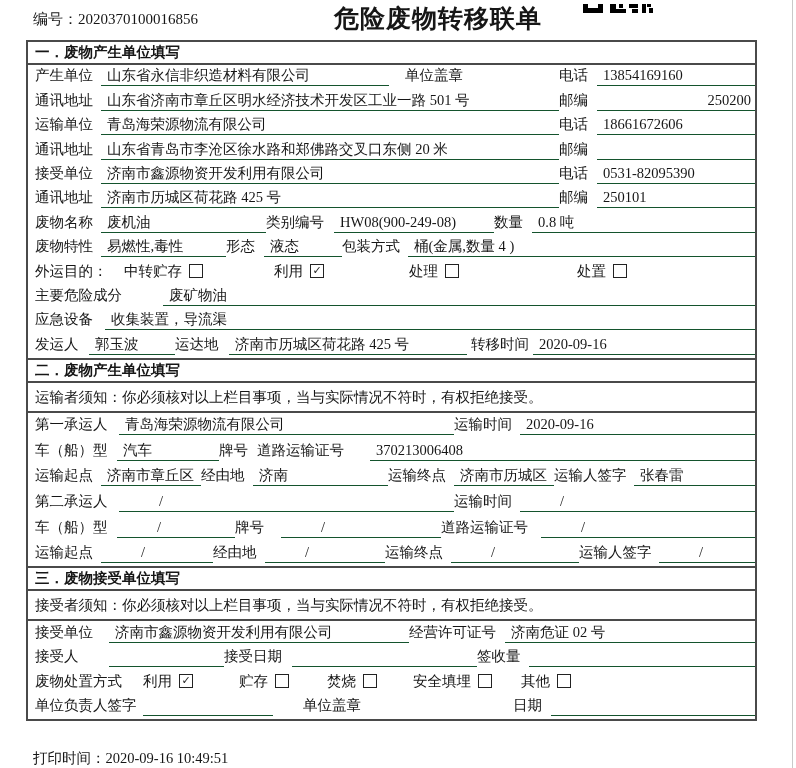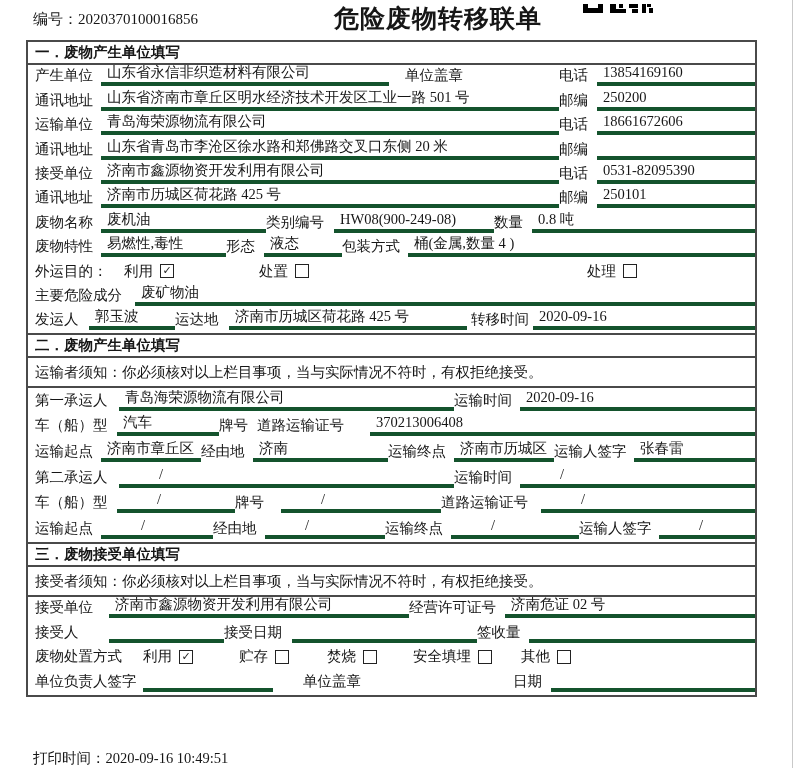--- a/index.html
+++ b/index.html
@@ -33,21 +33,21 @@
   }
   .frow{
     display:flex;align-items:flex-end;box-sizing:border-box;
     padding:0 0 3px 7px;font-size:14.5px;white-space:nowrap;
   }
   .sec1 .frow{height:24.4px;}
   .sec2 .frow{height:25.6px;}
   .sec3 .frow{height:24.5px;}
   .fl{flex:0 0 auto;margin-right:4px;padding-bottom:1px;}
   .fv{
-    flex:0 0 auto;border-bottom:4px solid #14532d;padding:0 4px 0 6px;
+    flex:0 0 auto;border-bottom:1px solid #14532d;padding:0 4px 0 6px;
     min-height:19px;line-height:19px;box-sizing:border-box;overflow:hidden;
   }
   .fv.ind{padding-left:40px;}
   .fp{flex:0 0 auto;padding-bottom:1px;}
   .fcb{flex:0 0 auto;display:flex;align-items:center;padding-bottom:1px;}
   .cbt{margin-right:7px;}
   .cbx{
     display:inline-block;width:12px;height:12px;border:1px solid #222;
     font-size:11px;line-height:11px;text-align:center;color:#222;
     font-family:"DejaVu Sans",sans-serif;background:#fff;
@@ -88,21 +88,21 @@
         <span class="fl" style="width: 62px;">产生单位</span>
         <span class="fv" style="width: 288px;">山东省永信非织造材料有限公司</span>
         <span class="fp" style="flex: 1 1 0%; padding-left: 16px;">单位盖章</span>
         <span class="fl" style="width: 34px;">电话</span>
         <span class="fv" style="width: 158px;">13854169160</span>
       </div>
       <div class="frow">
         <span class="fl" style="width: 62px;">通讯地址</span>
         <span class="fv" style="flex: 1 1 0%;">山东省济南市章丘区明水经济技术开发区工业一路 501 号</span>
         <span class="fl" style="width: 34px;">邮编</span>
-        <span class="fv" style="width: 158px;">250200</span>
+        <span class="fv" style="width: 158px; text-align: right;">250200</span>
       </div>
       <div class="frow">
         <span class="fl" style="width: 62px;">运输单位</span>
         <span class="fv" style="flex: 1 1 0%;">青岛海荣源物流有限公司</span>
         <span class="fl" style="width: 34px;">电话</span>
         <span class="fv" style="width: 158px;">18661672606</span>
       </div>
       <div class="frow">
         <span class="fl" style="width: 62px;">通讯地址</span>
         <span class="fv" style="flex: 1 1 0%;">山东省青岛市李沧区徐水路和郑佛路交叉口东侧 20 米</span>
@@ -132,36 +132,44 @@
       <div class="frow">
         <span class="fl" style="width: 62px;">废物特性</span>
         <span class="fv" style="width: 125px;">易燃性,毒性</span>
         <span class="fl" style="width: 34px;">形态</span>
         <span class="fv" style="width: 78px;">液态</span>
         <span class="fl" style="width: 62px;">包装方式</span>
         <span class="fv" style="flex: 1 1 0%;">桶(金属,数量 4 )</span>
       </div>
       <div class="frow">
         <span class="fl" style="width: 85px;">外运目的：</span>
+        <span class="fcb" style="width: 150px;">
+          <span class="cbt">中转贮存</span>
+          <span class="cbx"></span>
+        </span>
         <span class="fcb" style="width: 135px;">
           <span class="cbt">利用</span>
           <span class="cbx">✓</span>
         </span>
+        <span class="fcb" style="width: 168px;">
+          <span class="cbt">处理</span>
+          <span class="cbx"></span>
+        </span>
         <span class="fcb" style="flex: 1 1 0%;">
           <span class="cbt">处置</span>
           <span class="cbx"></span>
         </span>
-        <span class="fcb" style="width: 168px;">
-          <span class="cbt">处理</span>
-          <span class="cbx"></span>
-        </span>
       </div>
       <div class="frow">
         <span class="fl" style="width: 96px;">主要危险成分</span>
-        <span class="fv" style="flex: 1 1 0%;">废矿物油</span>
+        <span class="fv" style="flex: 1 1 0%; margin-left: 28px;">废矿物油</span>
+      </div>
+      <div class="frow">
+        <span class="fl" style="width: 66px;">应急设备</span>
+        <span class="fv" style="flex: 1 1 0%;">收集装置，导流渠</span>
       </div>
       <div class="frow">
         <span class="fl" style="width: 50px;">发运人</span>
         <span class="fv" style="width: 86px;">郭玉波</span>
         <span class="fl" style="width: 50px;">运达地</span>
         <span class="fv" style="width: 238px;">济南市历城区荷花路 425 号</span>
         <span class="fl" style="width: 62px; text-align: right;">转移时间</span>
         <span class="fv" style="flex: 1 1 0%;">2020-09-16</span>
       </div>
     </div>

